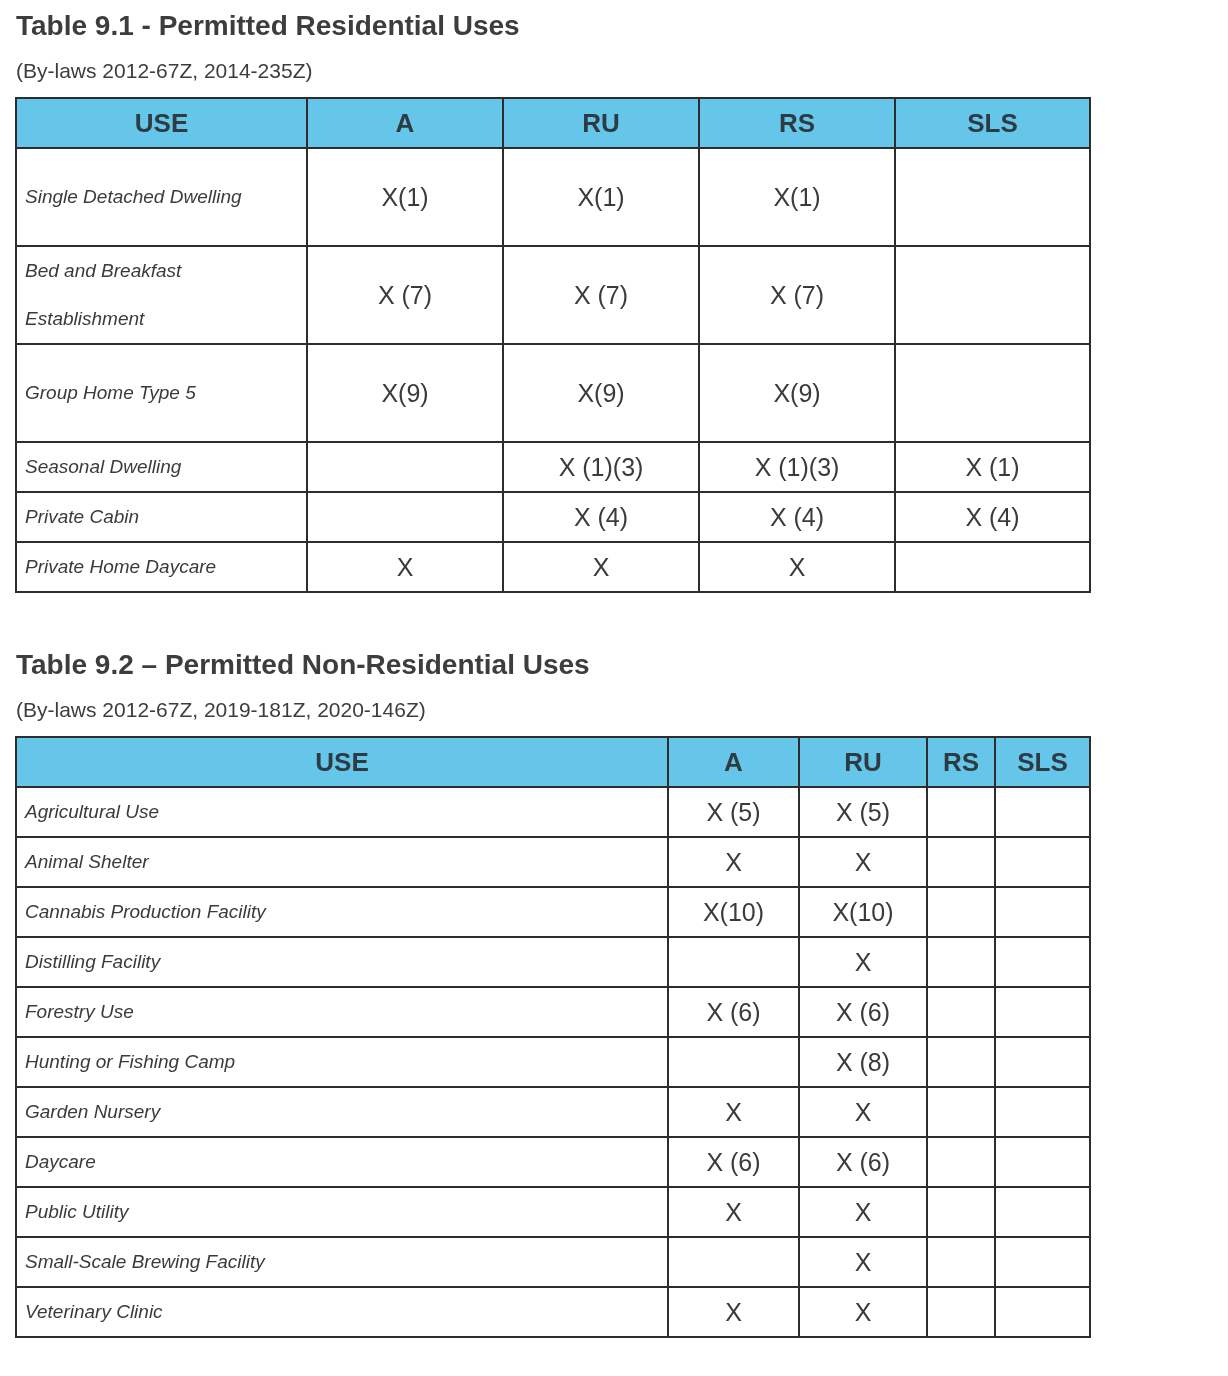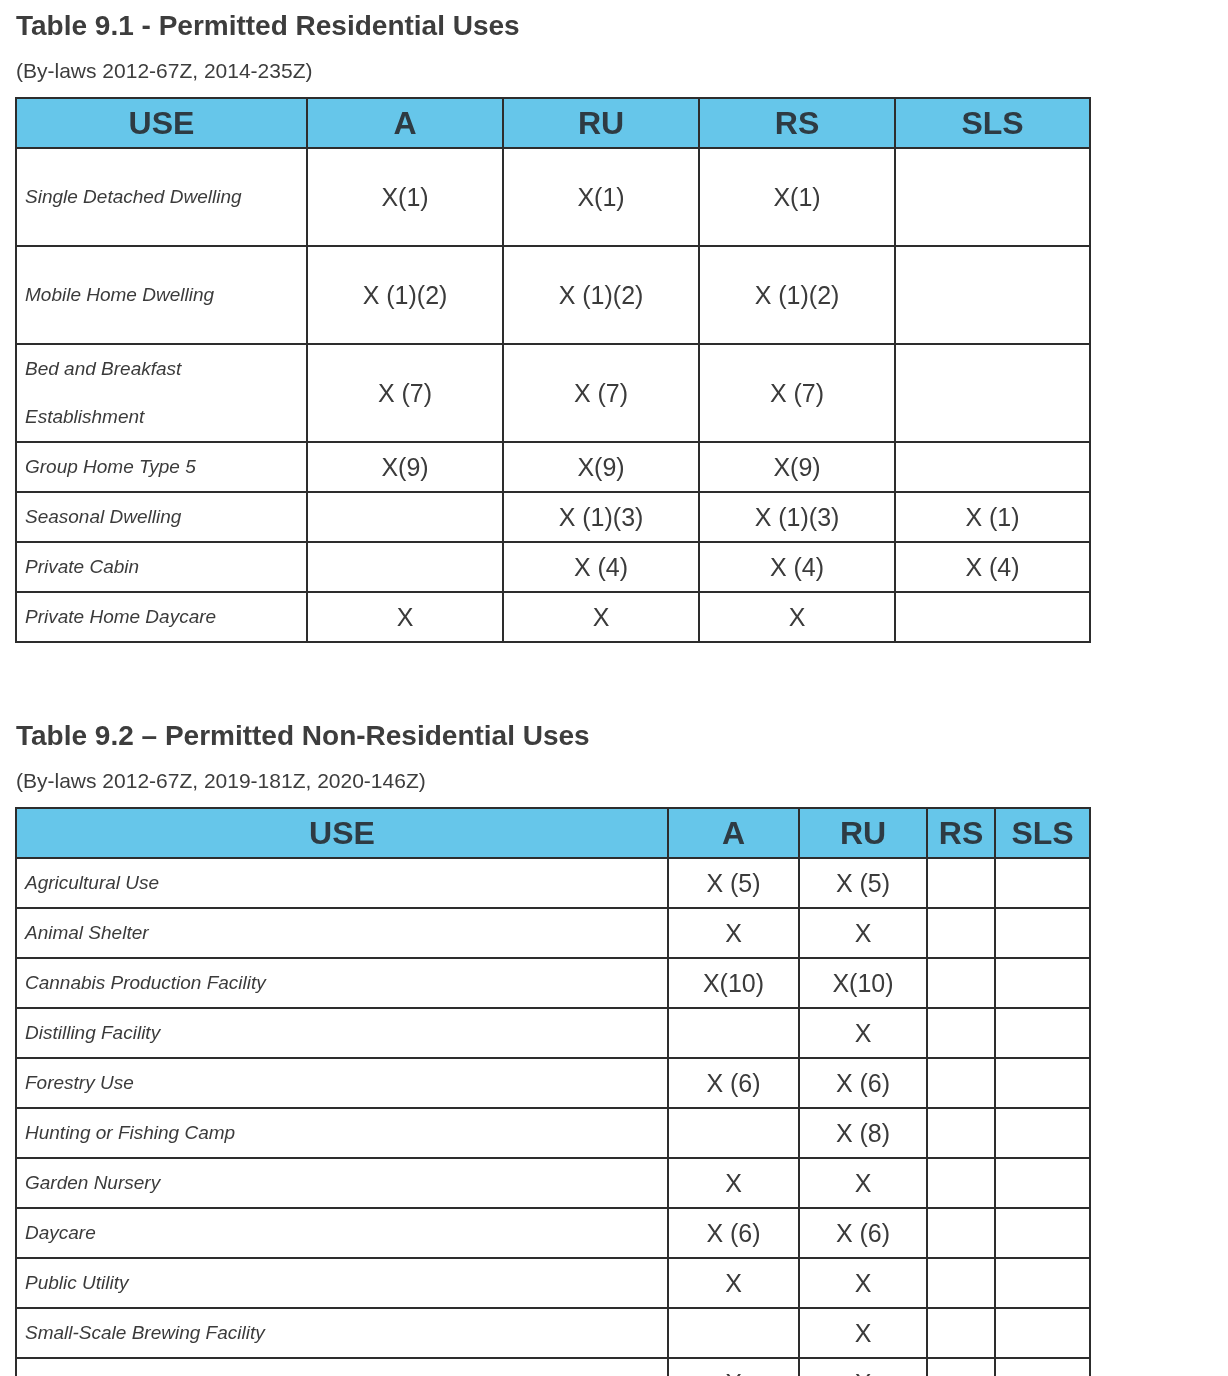--- a/index.html
+++ b/index.html
@@ -13,38 +13,38 @@
   html,body{margin:0;padding:0;}
   body{
     width:1228px;height:1376px;overflow:hidden;background:#ffffff;
     font-family:"Liberation Sans",sans-serif;color:var(--text);
   }
   .page{padding:10px 0 0 15px;}
   .t-title{
     font-size:28px;line-height:32px;font-weight:bold;color:var(--title);
     margin:0 0 16px 1px;
   }
-  .sec2 .t-title{margin-top:77px;}
+  .sec2 .t-title{margin-top:56px;}
   .byline{
     font-size:21px;line-height:26px;color:var(--title);margin:12px 0 13px 1px;
   }
   table{
     border-collapse:collapse;table-layout:fixed;width:1074px;
   }
   th,td{
     border:2px solid var(--border);
     padding:0 8px;
     vertical-align:middle;
     overflow:hidden;
   }
   thead tr{height:50px;}
   th{
     background:var(--header-bg);
     color:var(--th-text);
-    font-size:32px;font-weight:bold;text-align:center;
+    font-size:26px;font-weight:bold;text-align:center;
   }
   tbody tr{height:50px;}
   .t1 tbody tr:nth-child(-n+3){height:98px;}
   .use-cell{
     font-style:italic;font-size:19px;text-align:left;
   }
   .mark-cell{
     font-size:25px;text-align:center;font-style:normal;
   }
   .t1 tbody tr:nth-child(-n+3) .use-cell{line-height:48px;}
@@ -85,27 +85,20 @@
         </thead>
       <tbody>
           <tr>
             <td class="use-cell"><span class="lbl">Single Detached Dwelling</span></td>
             <td class="mark-cell">X(1)</td>
             <td class="mark-cell">X(1)</td>
             <td class="mark-cell">X(1)</td>
             <td class="mark-cell"></td>
           </tr>
           <tr>
-            <td class="use-cell"><span class="lbl">Mobile Home Dwelling</span></td>
-            <td class="mark-cell">X (1)(2)</td>
-            <td class="mark-cell">X (1)(2)</td>
-            <td class="mark-cell">X (1)(2)</td>
-            <td class="mark-cell"></td>
-          </tr>
-          <tr>
             <td class="use-cell"><span class="lbl">Bed and Breakfast Establishment</span></td>
             <td class="mark-cell">X (7)</td>
             <td class="mark-cell">X (7)</td>
             <td class="mark-cell">X (7)</td>
             <td class="mark-cell"></td>
           </tr>
           <tr>
             <td class="use-cell"><span class="lbl">Group Home Type 5</span></td>
             <td class="mark-cell">X(9)</td>
             <td class="mark-cell">X(9)</td>

